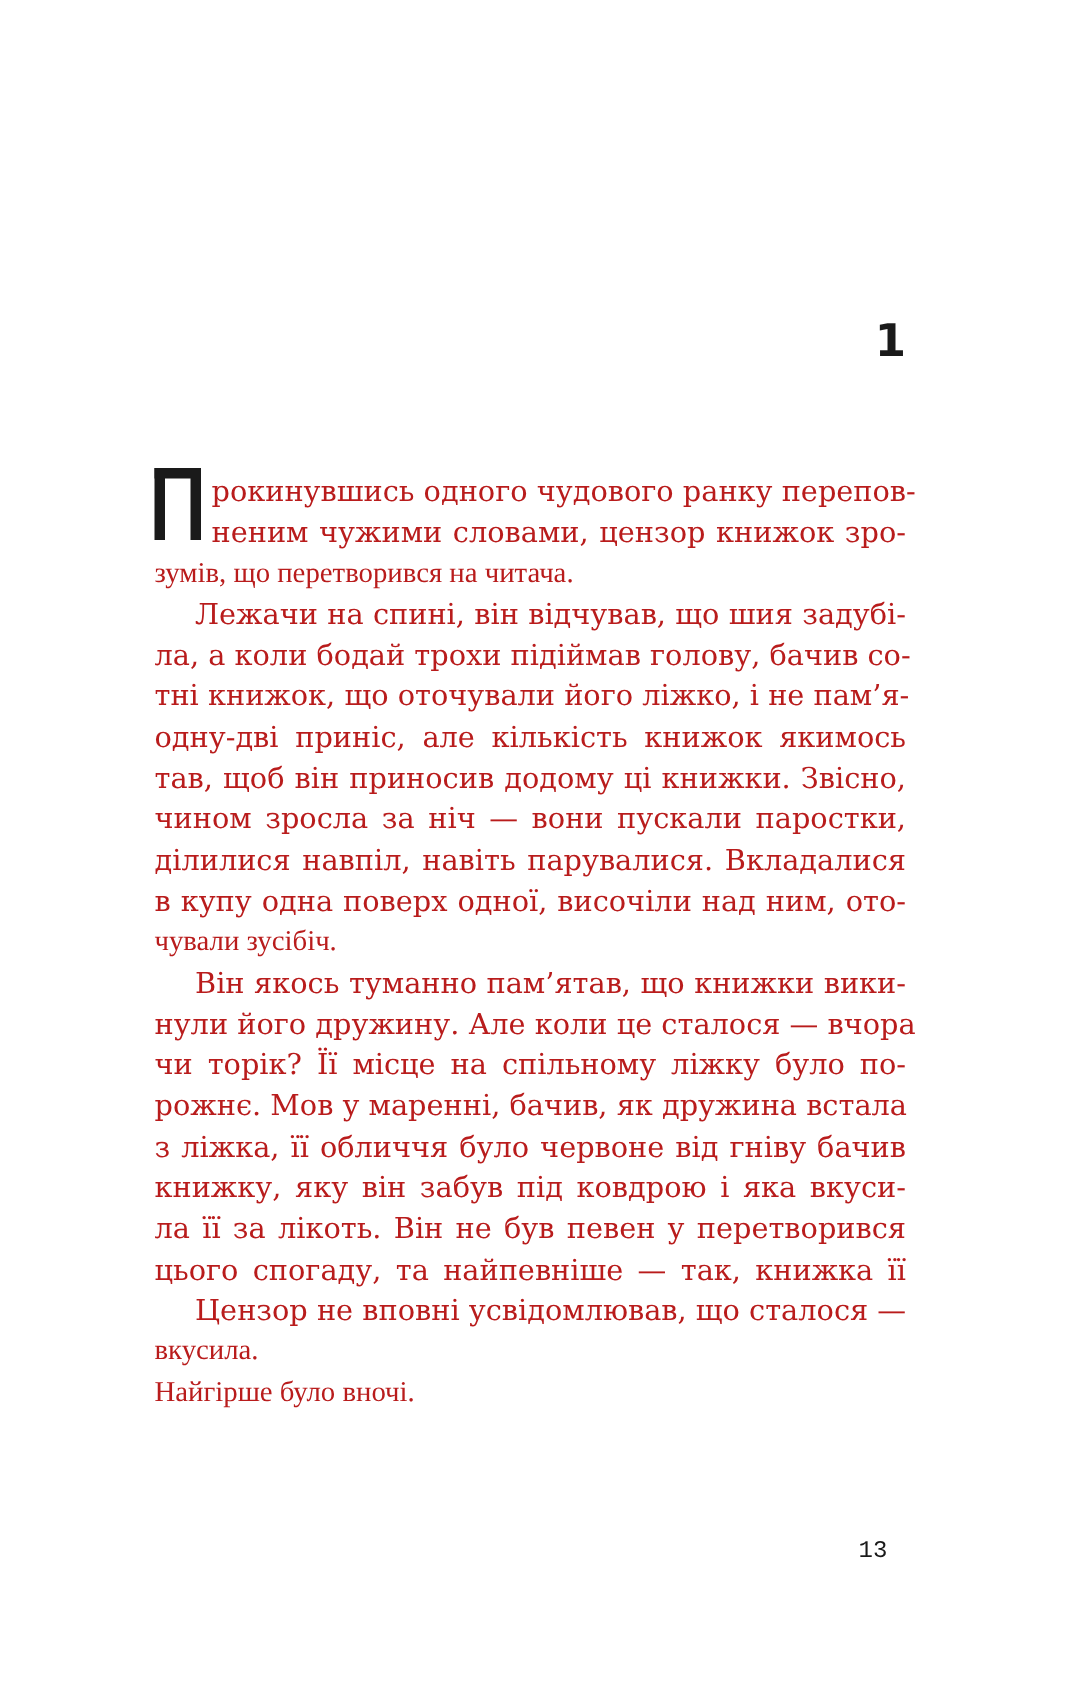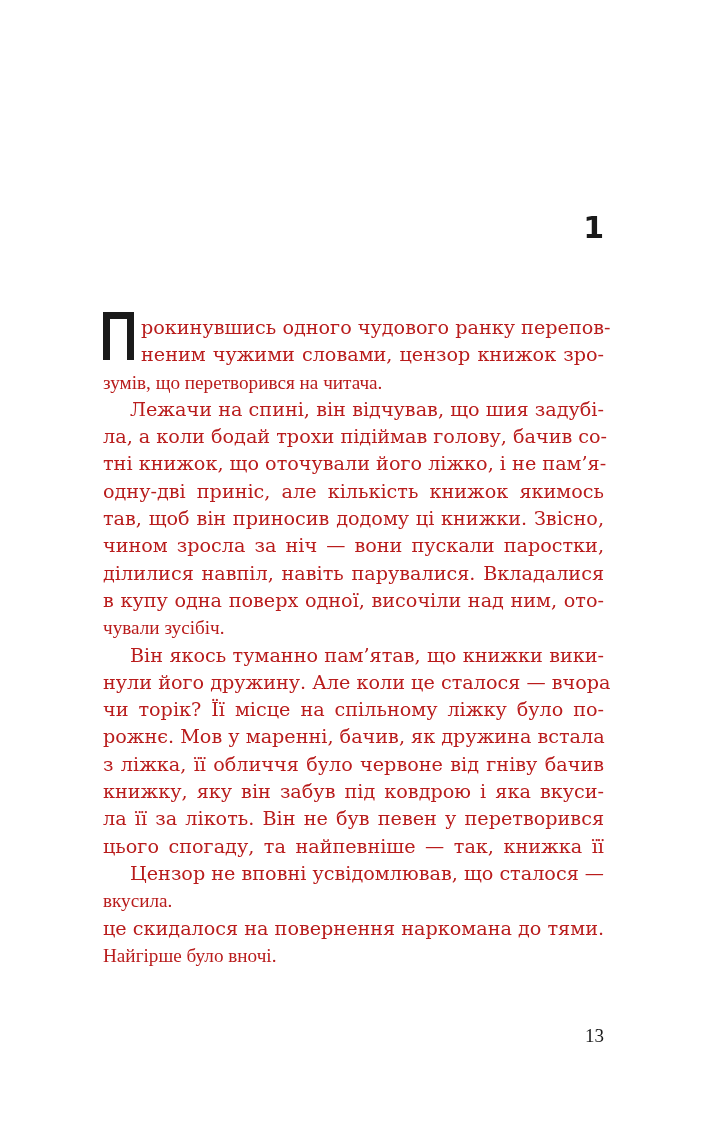--- a/index.html
+++ b/index.html
@@ -20,22 +20,22 @@
   }
   .line.last { text-align-last: left; font-family: Liberation Serif, serif; }
   .line.indent { padding-left: 27px; }
   .line.dc { padding-left: 38px; }
   .dropcap {
     position: absolute; left: 0px; top: -2px;
     width: 31px; height: 48px;
     border: 7px solid #1a1a1a; border-bottom: none; box-sizing: border-box;
   }
   .page-num {
-    position: absolute; left: 560px; top: 1025px; width: 44px; text-align: right;
-    font-family: Liberation Serif, serif; font-size: 19px; color: #1a1a1a;
+    position: absolute; left: 560px; top: 1025px; width: 44px; text-align: center;
+    font-family: Liberation Mono, monospace; font-size: 16px; color: #1a1a1a;
   }
 </style>
 </head>
 <body>
 
 <div class="page">
   <div class="chapter-num">1</div>
 
   <div class="body-text">
     <div class="dropcap" title=""></div>
@@ -54,18 +54,17 @@
     <div class="line indent">Він якось туманно пам’ятав, що книжки вики-</div>
     <div class="line">нули його дружину. Але коли це сталося — вчора</div>
     <div class="line">чи торік? Її місце на спільному ліжку було по-</div>
     <div class="line">рожнє. Мов у маренні, бачив, як дружина встала</div>
     <div class="line">з ліжка, її обличчя було червоне від гніву бачив</div>
     <div class="line">книжку, яку він забув під ковдрою і яка вкуси-</div>
     <div class="line">ла її за лікоть. Він не був певен у перетворився</div>
     <div class="line">цього спогаду, та найпевніше — так, книжка її</div>
     <div class="line indent">Цензор не вповні усвідомлював, що сталося —</div>
     <div class="line last">вкусила.</div>
-    <div class="line">це скидалося на повернення наркомана до тями.</div>
     <div class="line last">Найгірше було вночі.</div>
   </div>
 
   <div class="page-num">13</div>
 </div>
 
 </body></html>

